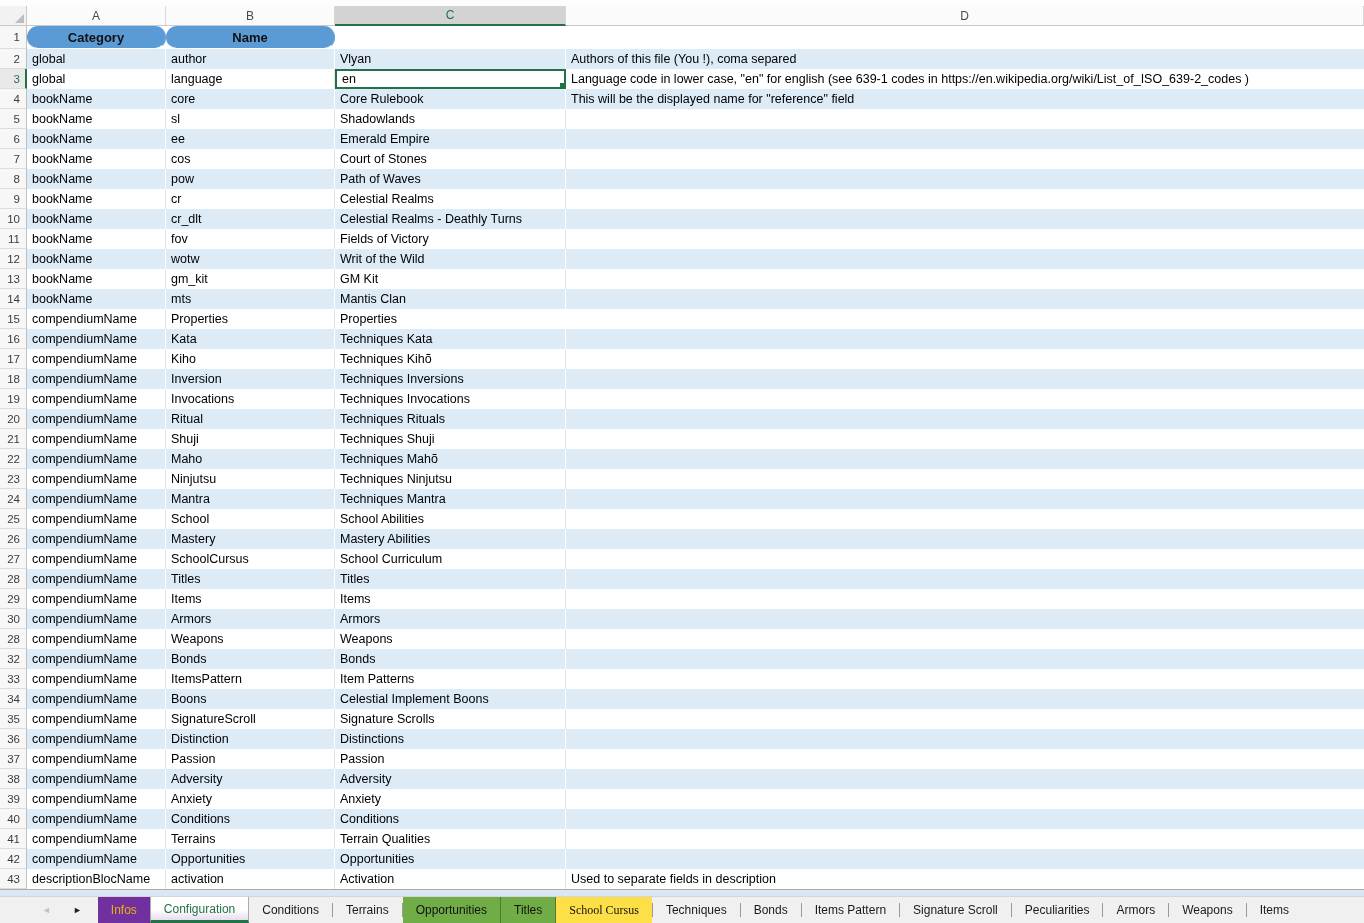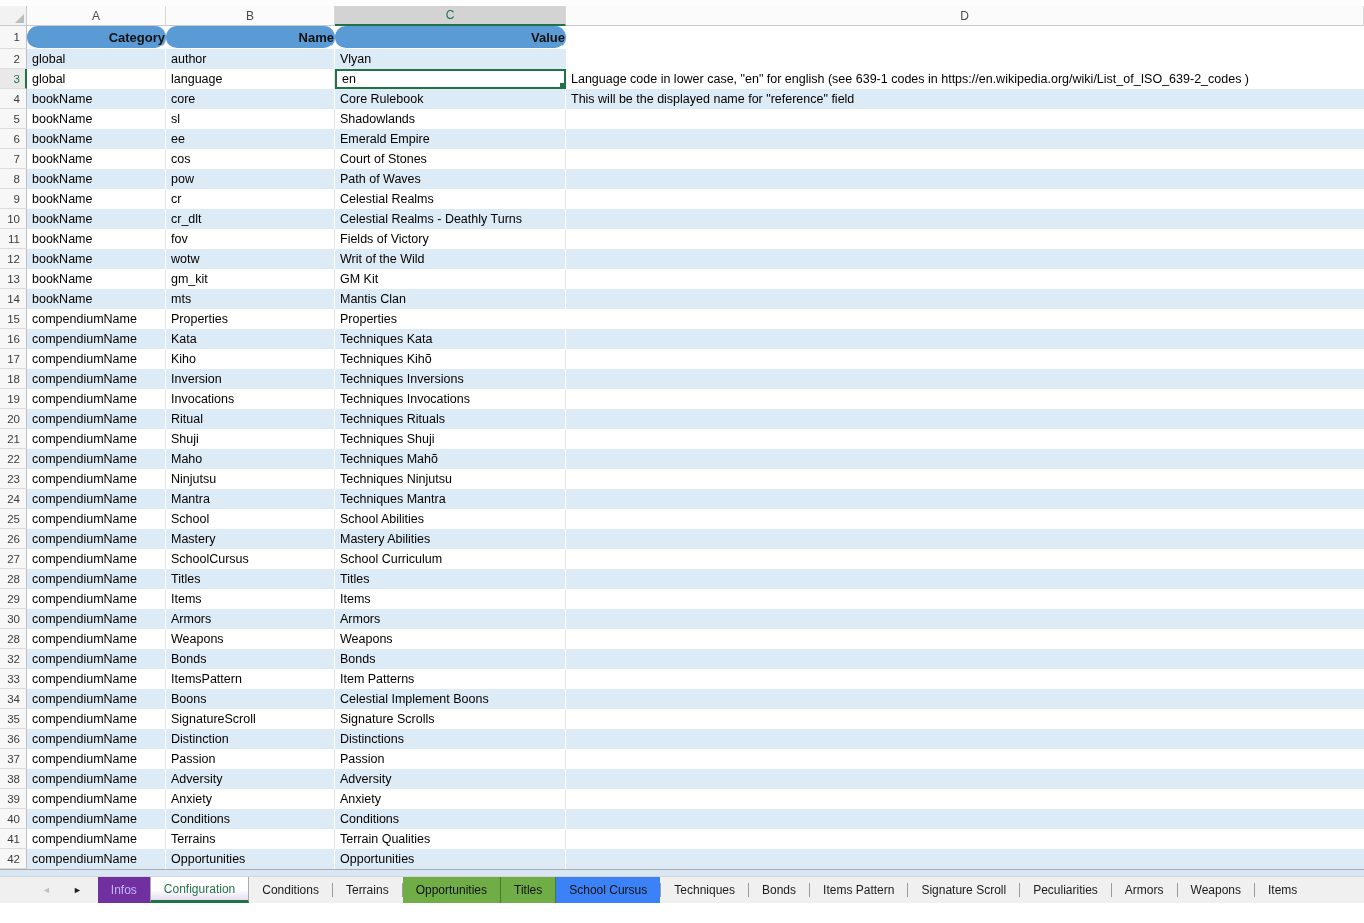--- a/index.html
+++ b/index.html
@@ -21,21 +21,21 @@
     font-size:12px; color:#4a4a4a; background:#FBFBFB;
     border-right:1px solid #D8D8D8; border-bottom:1px solid #C9C9C9; }
   .col-header.sel { background:#D3D3D3; color:#217346;
     border-bottom:2px solid #217346; }
   .w-a { width:139px; } .w-b { width:169px; } .w-c { width:231px; } .w-d { flex:1; }
 
   
   .header-row { display:flex; height:23px; }
   .header-row .gutter { line-height:23px; }
   .header-row .hcell { background:#5B9BD5; color:#111; font-weight:bold;
-    font-size:13px; text-align:right; line-height:23px; border-right:1px solid #6BA5DA;
+    font-size:13px; text-align:center; line-height:23px; border-right:1px solid #6BA5DA;
     border-bottom:1px solid #FFF; white-space:nowrap; overflow:hidden;border-radius:11px; }
 
   
   .gutter { width:27px; min-width:27px; background:#F7F7F7; color:#3c3c3c;
     font-size:11.5px; text-align:right; padding-right:6px;
     border-right:1px solid #BFBFBF; border-bottom:1px solid #DCDCDC; line-height:20px; }
   .gutter.sel { color:#217346; background:#E9E9E9; border-right:2px solid #217346; padding-right:5px; }
 
   
   .row { display:flex; height:20px; position:relative; }
@@ -79,29 +79,29 @@
     <div class="col-header w-a">A</div>
     <div class="col-header w-b">B</div>
     <div class="col-header w-c sel">C</div>
     <div class="col-header w-d">D</div>
   </div>
 
   <div class="header-row">
     <div class="gutter">1</div>
     <div class="hcell w-a">Category</div>
     <div class="hcell w-b">Name</div>
-    <div class="hcell w-c">Value</div>
   </div>
 
   <div>
       <div class="row banded">
         <div class="gutter">2</div>
         <div class="cell w-a">global</div>
         <div class="cell w-b">author</div>
         <div class="cell w-c">Vlyan</div>
+        <div class="cell w-d">Authors of this file (You !), coma separed</div>
       </div>
       <div class="row plain-row">
         <div class="gutter sel">3</div>
         <div class="cell w-a">global</div>
         <div class="cell w-b">language</div>
         <div class="cell w-c selcell">en</div>
         <div class="cell w-d">Language code in lower case, "en" for english (see 639-1 codes in https://en.wikipedia.org/wiki/List_of_ISO_639-2_codes )</div>
       </div>
       <div class="row banded">
         <div class="gutter">4</div>
@@ -367,42 +367,49 @@
         <div class="cell w-b">Terrains</div>
         <div class="cell w-c">Terrain Qualities</div>
         <div class="cell w-d"></div>
       </div>
       <div class="row banded">
         <div class="gutter">42</div>
         <div class="cell w-a">compendiumName</div>
         <div class="cell w-b">Opportunities</div>
         <div class="cell w-c">Opportunities</div>
         <div class="cell w-d"></div>
+      </div>
+      <div class="row plain-row">
+        <div class="gutter">43</div>
+        <div class="cell w-a">descriptionBlocName</div>
+        <div class="cell w-b">activation</div>
+        <div class="cell w-c">Activation</div>
+        <div class="cell w-d">Used to separate fields in description</div>
       </div>
     </div>
 
   <div class="partial-row"></div>
 
   <div class="tab-bar">
     <div class="nav-arrows">
       <span class="nav-arrow disabled">◄</span>
       <span class="nav-arrow enabled">►</span>
     </div>
     <div style="display:flex; align-items:stretch;">
-        <div class="sheet-tab" style="background: rgb(112, 48, 160); color: #c4b5fd;">Infos</div>
+        <div class="sheet-tab" style="background: rgb(112, 48, 160); color: #eab308;">Infos</div>
         <div class="sheet-tab active">Configuration</div>
         <div class="sheet-tab">Conditions</div>
         <div class="tab-sep"></div>
         <div class="sheet-tab">Terrains</div>
         <div class="tab-sep"></div>
         <div class="sheet-tab" style="background: rgb(112, 173, 71); color: rgb(17, 17, 17);">Opportunities</div>
         <div class="tab-sep green"></div>
         <div class="sheet-tab" style="background: rgb(112, 173, 71); color: rgb(17, 17, 17);">Titles</div>
         <div class="tab-sep green"></div>
-        <div class="sheet-tab" style="background: #3b82f6; color: rgb(17, 17, 17);">School Cursus</div>
+        <div class="sheet-tab" style="background: #fde047; color: rgb(17, 17, 17); font-family: Liberation Serif, serif;">School Cursus</div>
         <div class="tab-sep"></div>
         <div class="sheet-tab">Techniques</div>
         <div class="tab-sep"></div>
         <div class="sheet-tab">Bonds</div>
         <div class="tab-sep"></div>
         <div class="sheet-tab">Items Pattern</div>
         <div class="tab-sep"></div>
         <div class="sheet-tab">Signature Scroll</div>
         <div class="tab-sep"></div>
         <div class="sheet-tab">Peculiarities</div>

